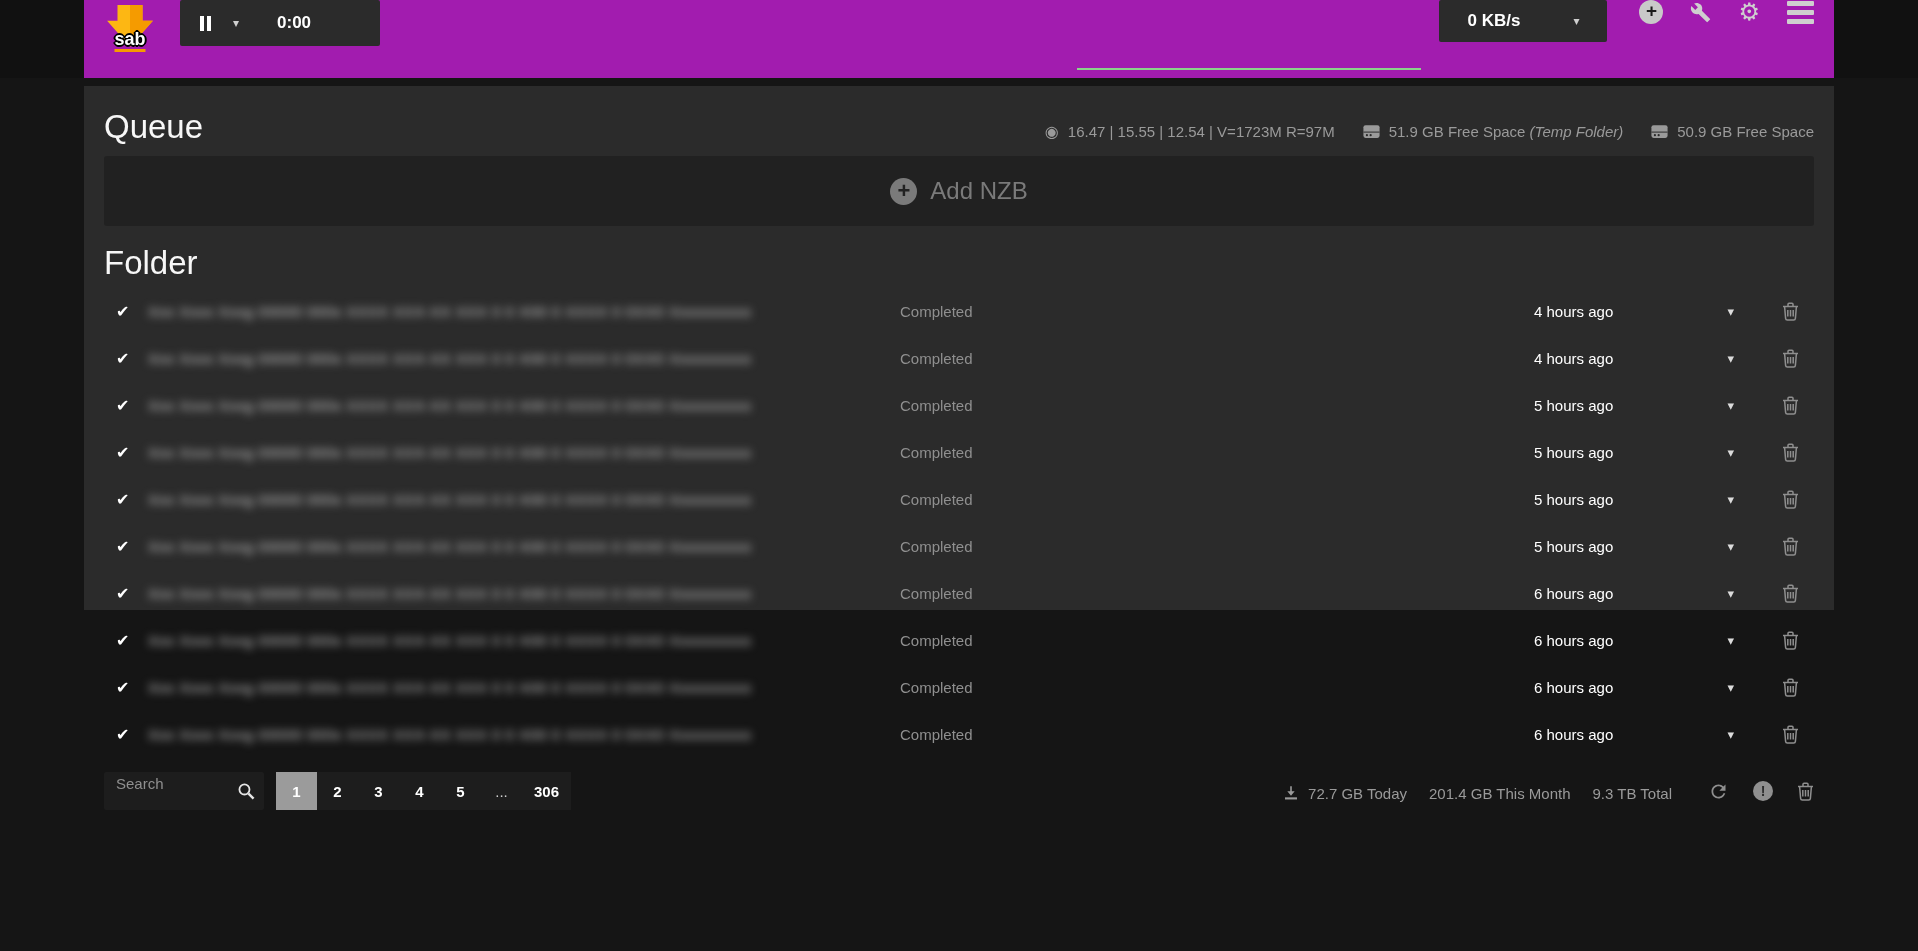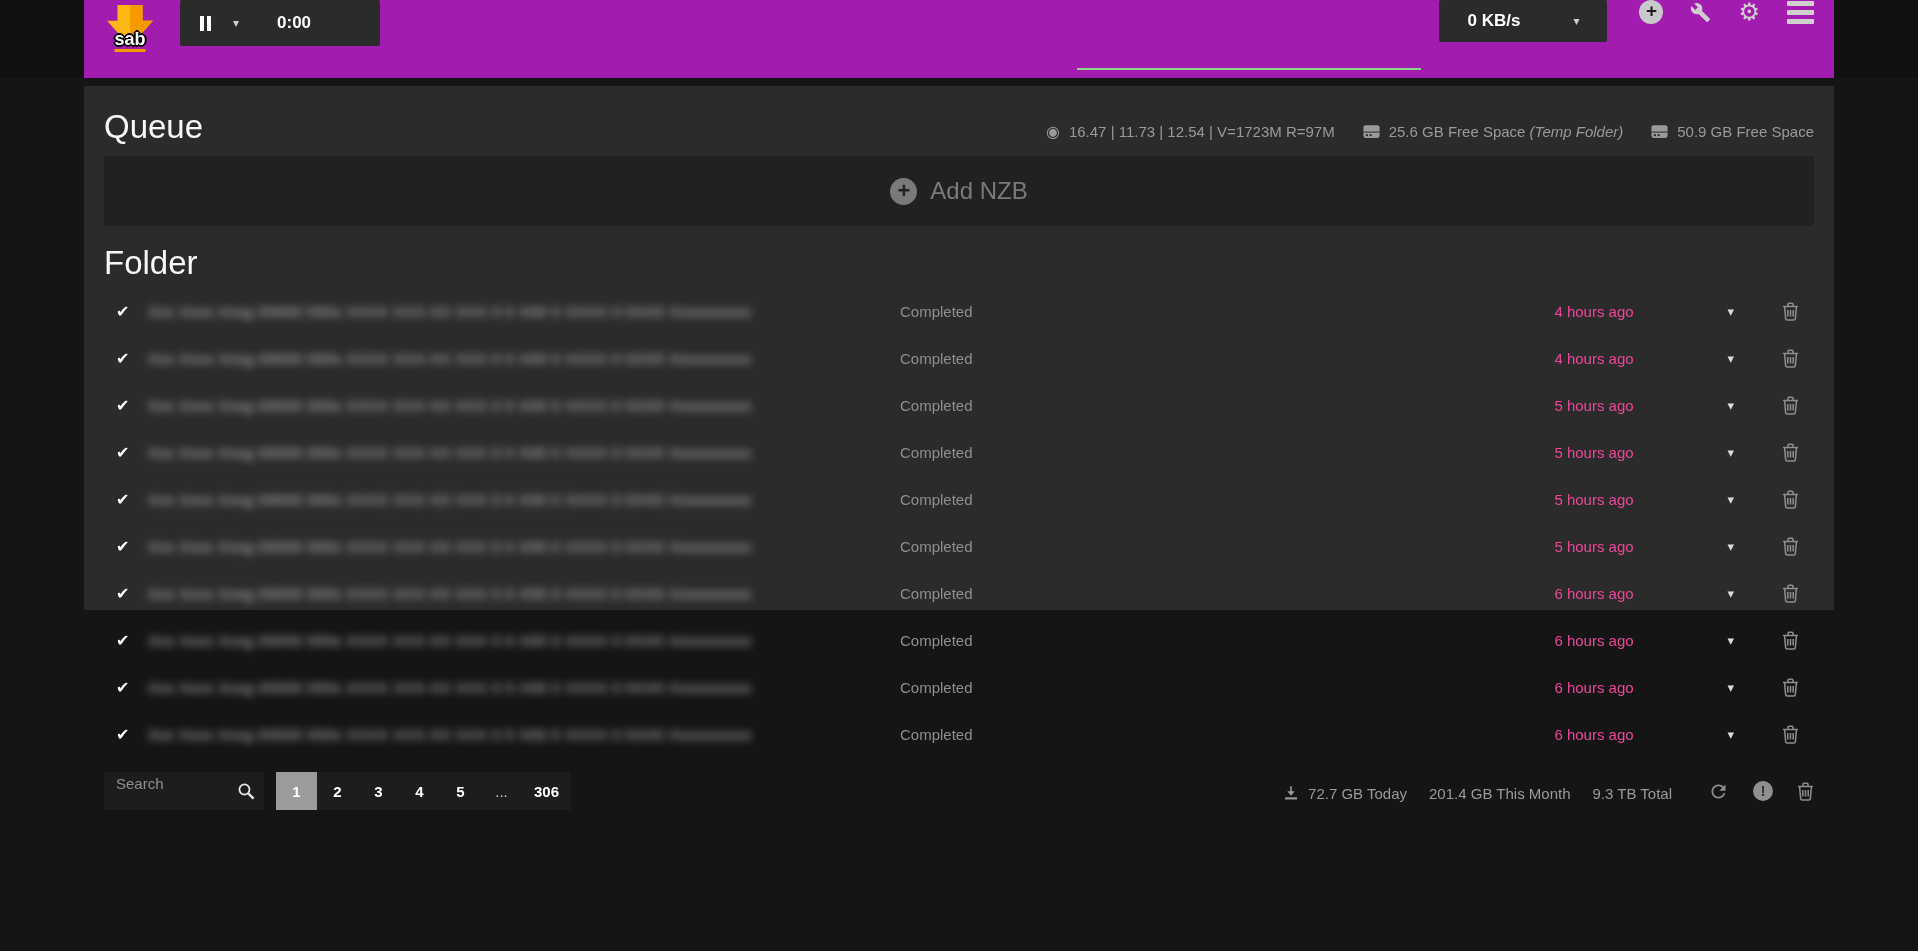--- a/index.html
+++ b/index.html
@@ -85,21 +85,21 @@
 
   
   .hrow { display:flex; align-items:center; height:47px; font-size:15px; cursor:pointer; }
   .cell-check { width:44px; padding-left:12px; flex:none; }
   .checkmark { color:#ffffff; font-size:16px; }
   .cell-name {
     width:752px; flex:none; color:#c6c6c6; white-space:nowrap; overflow:hidden;
     filter:blur(4px); letter-spacing:0.5px;
   }
   .cell-status { flex:1; color:#8f8f8f; }
-  .cell-time { width:120px; flex:none; text-align:center; color:#ec4899; }
+  .cell-time { width:120px; flex:none; text-align:left; color:#ffffff; }
   .cell-caret { width:112px; flex:none; text-align:right; padding-right:32px; color:#dcdcdc; font-size:13px; }
   .cell-trash { width:48px; flex:none; display:flex; justify-content:center; }
 
   
   .footer-bar { display:flex; align-items:center; margin-top:14px; height:38px; }
   .search-box { position:relative; width:160px; height:38px; background:#1d1d1d; border-radius:2px; flex:none; }
   .search-box input {
     width:100%; height:100%; background:transparent; border:none; outline:none;
     color:#dddddd; font-size:15px; padding:0 36px 16px 12px; font-family:inherit;
   }
@@ -173,31 +173,31 @@
 
   </div>
 </header>
 
 <main class="container">
 
   <div class="queue-header">
     <h1 class="section-title">Queue</h1>
     <div class="queue-stats">
       <span class="stat-icon glyph">◉</span>
-      <span>16.47 | 11.73 | 12.54 | V=1723M R=97M</span>
+      <span>16.47 | 15.55 | 12.54 | V=1723M R=97M</span>
       <span class="sep"></span>
       <span class="icon-btn">
         <svg width="17" height="15" viewBox="0 0 20 17">
             <rect x="0.5" y="1" width="19" height="15" rx="2.5" fill="#9a9a9a"></rect>
             <path d="M0.5 9.2h19" stroke="#2b2b2b" stroke-width="1.2"></path>
             <circle cx="4.6" cy="12.8" r="1.3" fill="#2b2b2b"></circle>
             <circle cx="9" cy="12.8" r="1.3" fill="#2b2b2b"></circle>
           </svg>
       </span>
-      <span><span>25.6 GB Free Space</span> <span class="temp-note">(Temp Folder)</span></span>
+      <span><span>51.9 GB Free Space</span> <span class="temp-note">(Temp Folder)</span></span>
       <span class="sep"></span>
       <span class="icon-btn">
         <svg width="17" height="15" viewBox="0 0 20 17">
             <rect x="0.5" y="1" width="19" height="15" rx="2.5" fill="#9a9a9a"></rect>
             <path d="M0.5 9.2h19" stroke="#2b2b2b" stroke-width="1.2"></path>
             <circle cx="4.6" cy="12.8" r="1.3" fill="#2b2b2b"></circle>
             <circle cx="9" cy="12.8" r="1.3" fill="#2b2b2b"></circle>
           </svg>
       </span>
       <span>50.9 GB Free Space</span>

